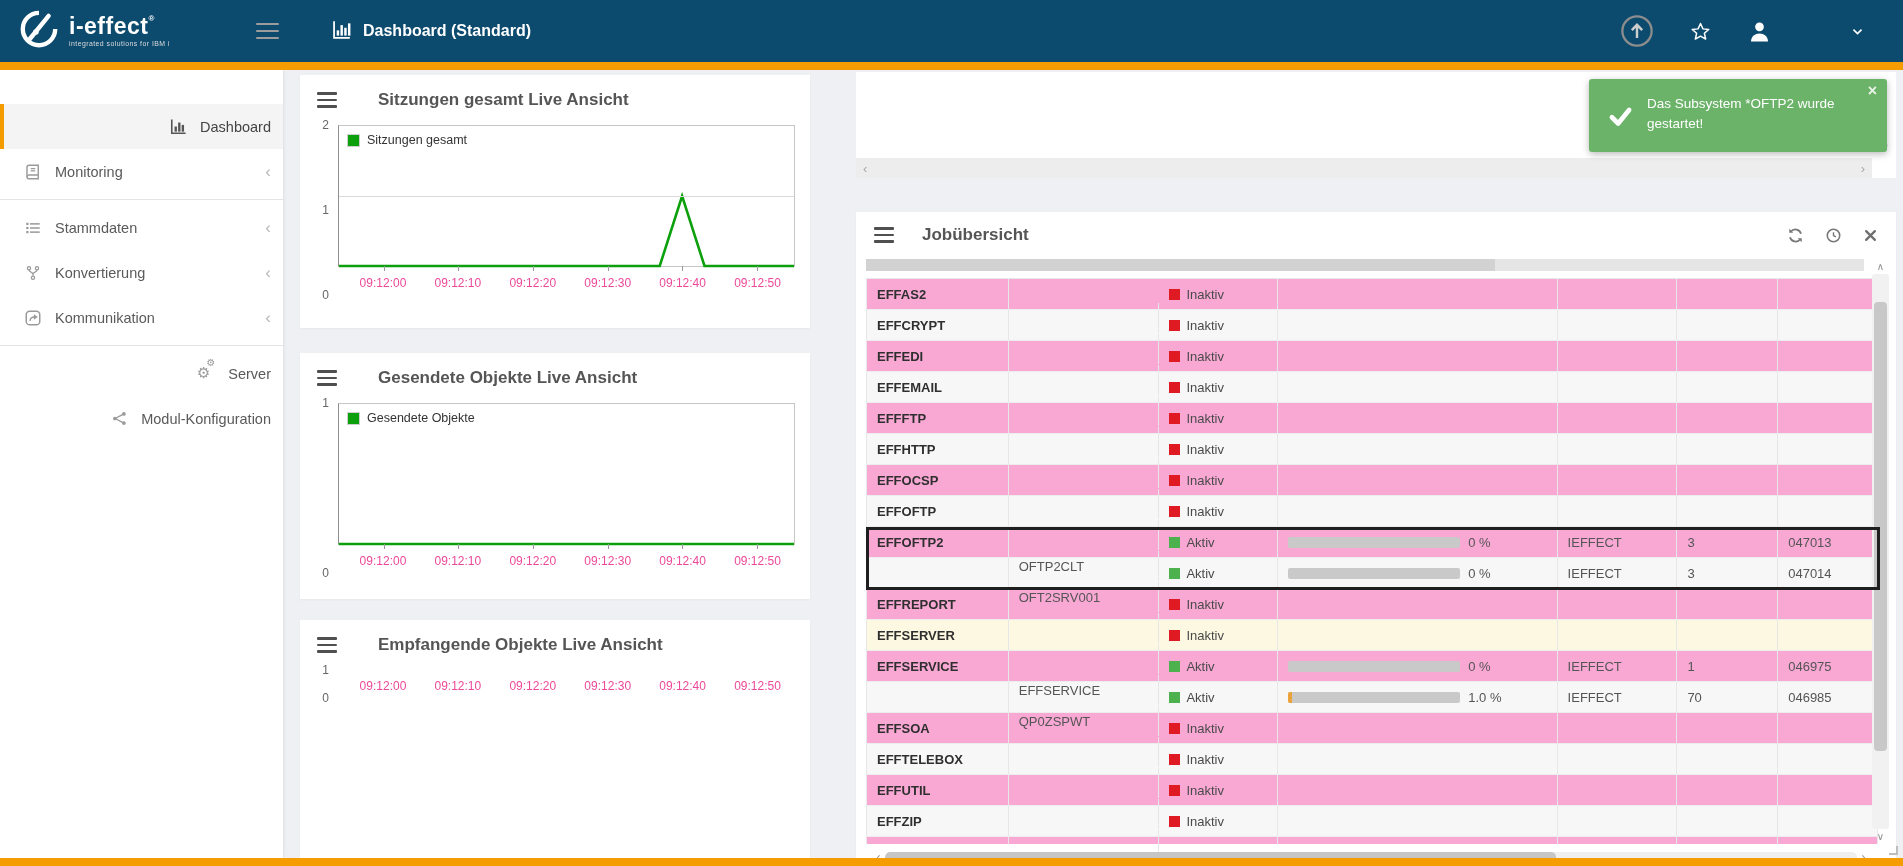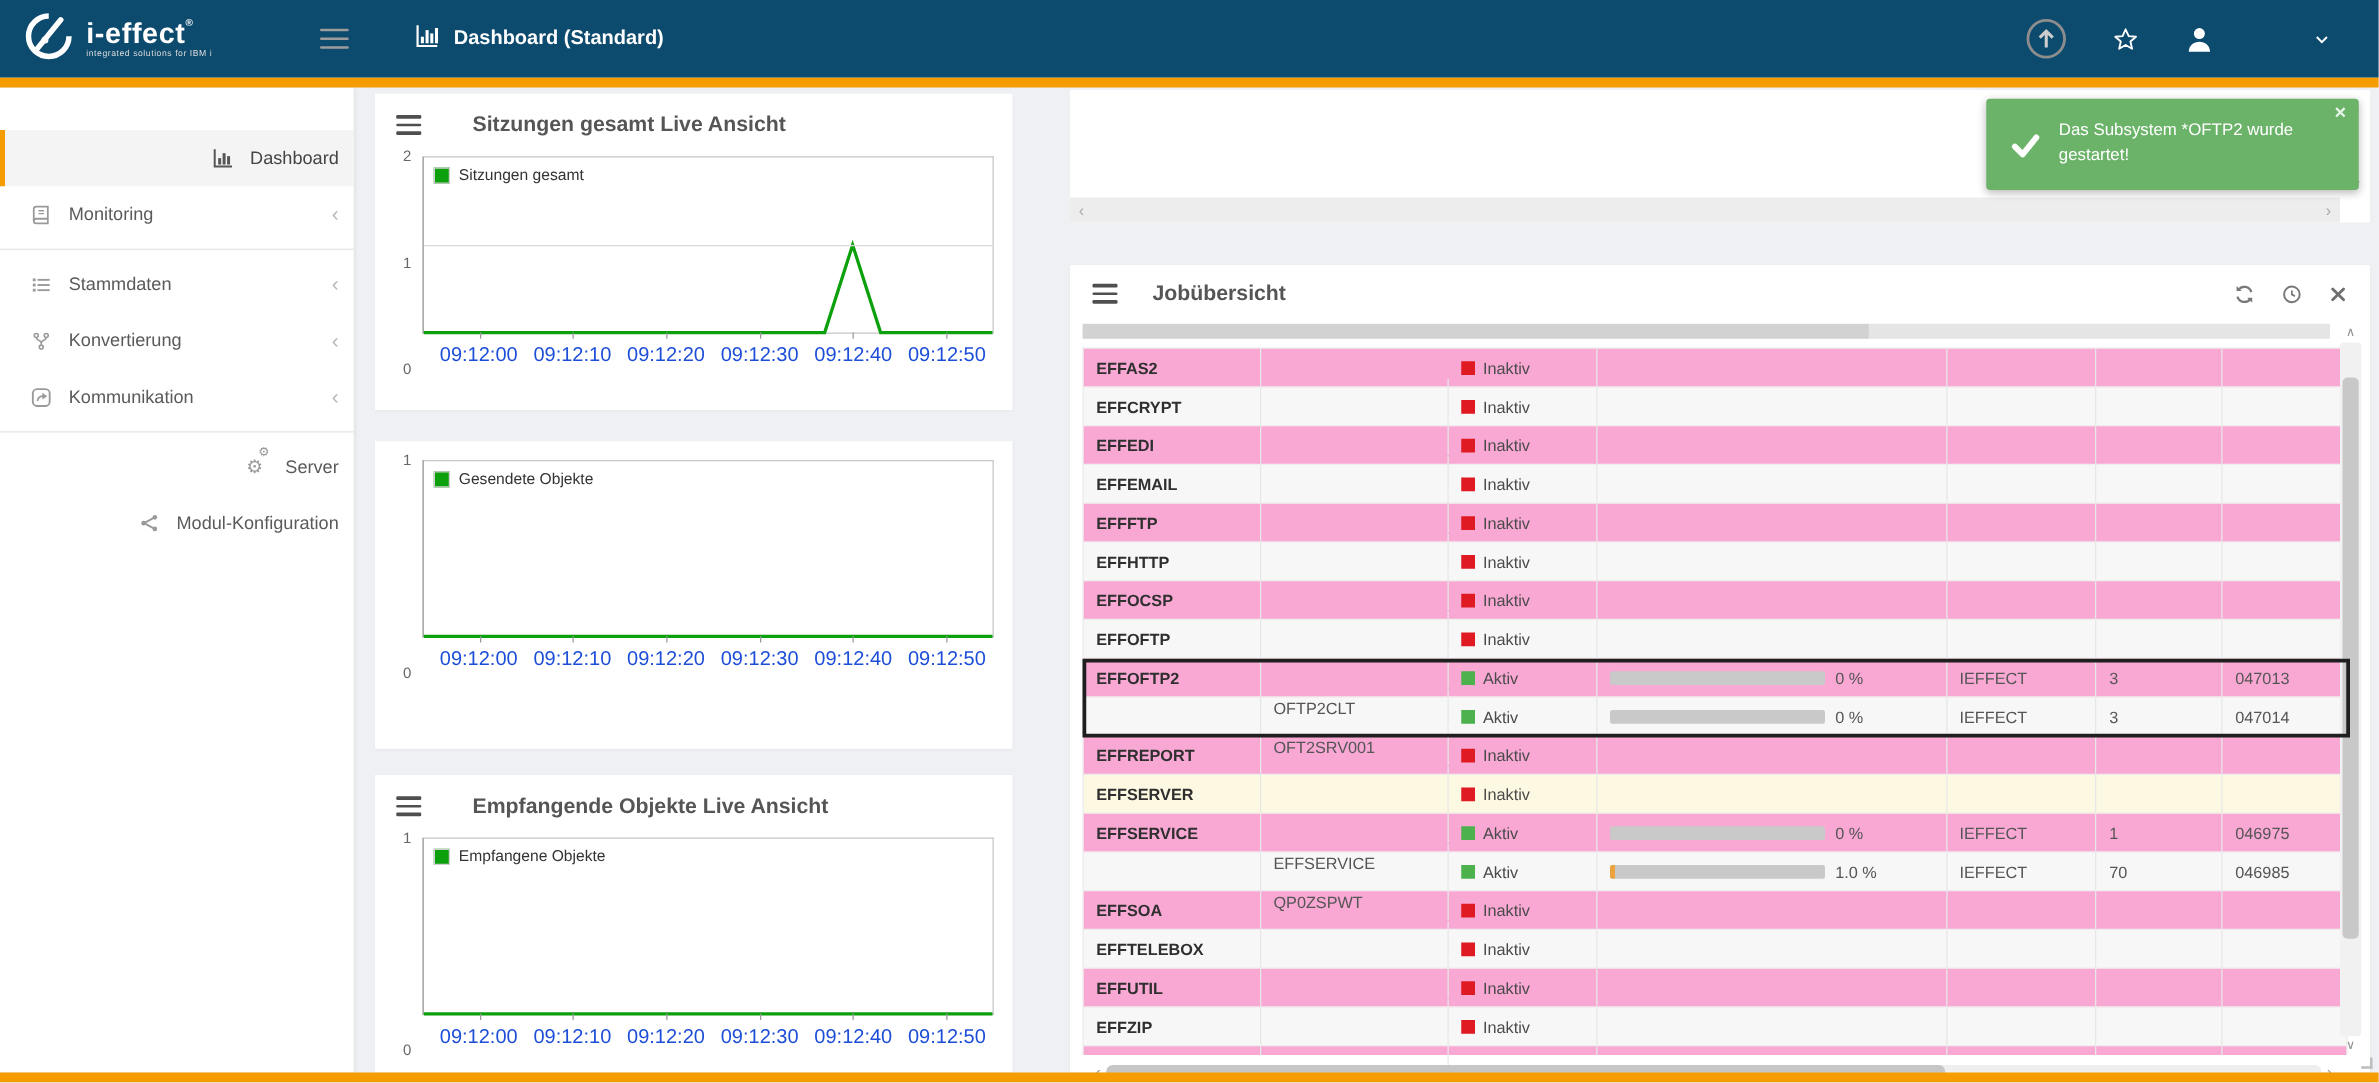--- a/index.html
+++ b/index.html
@@ -60,21 +60,21 @@
   .ylabels { width:32px; position:relative; font-size:12px; color:#666; }
   .ytick { position:absolute; right:9px; transform:translateY(-50%); }
   .plot-col { flex:1; }
   .plot { position:relative; height:142px; border:1px solid #c6c6c6; border-left-color:#8f8f8f; background:#fff; }
   .gridline { position:absolute; left:0; right:0; height:1px; background:#dadada; }
   .xtick-mark { position:absolute; top:100%; width:1px; height:5px; background:#999; }
   .plot svg { position:absolute; left:0; top:0; width:100%; height:100%; overflow:visible; }
   .legend { position:absolute; top:7px; left:8px; display:flex; align-items:center; gap:7px;
     font-size:12.5px; color:#333; }
   .legend-swatch { width:13px; height:13px; border:1px solid #cfcfcf; background:#0ca00c; }
-  .xlabels { position:relative; height:28px; font-size:16px; color:#1d4ed8; }
+  .xlabels { position:relative; height:28px; font-size:12px; color:#ec4899; }
   .xtick-label { position:absolute; top:9px; transform:translateX(-50%); white-space:nowrap; }
   
   .top-panel { position:absolute; left:856px; top:72px; width:1040px; height:106px; background:#fff; z-index:5; }
   .tp-strip { position:absolute; left:0; right:24px; bottom:0; height:20px; background:#ededed;
     display:flex; align-items:center; justify-content:space-between; padding:0 7px;
     color:#a9a9a9; font-size:13px; }
   .tp-vstub { position:absolute; right:7px; bottom:24px; color:#b5b5b5; font-size:11px; }
   
   .job-panel { position:absolute; left:856px; top:212px; width:1040px; height:646px; z-index:6;text-align:center; }
   .job-head { height:46px; padding:0 18px; }
@@ -327,20 +327,28 @@
             <span class="xtick-label" style="left: 26.23%;">09:12:10</span>
             <span class="xtick-label" style="left: 42.62%;">09:12:20</span>
             <span class="xtick-label" style="left: 59.02%;">09:12:30</span>
             <span class="xtick-label" style="left: 75.41%;">09:12:40</span>
             <span class="xtick-label" style="left: 91.8%;">09:12:50</span>
           </div>
       </div>
     </div>
   </section>
     <section class="panel chart-panel chart-1">
+    <div class="panel-head">
+      <span class="burger panel-burger">
+          <i></i>
+          <i></i>
+          <i></i>
+        </span>
+      <h2 class="panel-title">Gesendete Objekte Live Ansicht</h2>
+    </div>
     <div class="chart-body">
       <div class="ylabels">
           <span class="ytick" style="top: 0%;">1</span>
           <span class="ytick" style="top: 100%;">0</span>
         </div>
       <div class="plot-col">
         <div class="plot">
           <svg viewBox="0 0 100 100" preserveAspectRatio="none">
             <polyline fill="none" stroke-width="2.6" vector-effect="non-scaling-stroke" stroke="#0ca00c" points="0,100.0 100,100.0"></polyline>
           </svg>
@@ -374,35 +382,20 @@
           <i></i>
         </span>
       <h2 class="panel-title">Empfangende Objekte Live Ansicht</h2>
     </div>
     <div class="chart-body">
       <div class="ylabels">
           <span class="ytick" style="top: 0%;">1</span>
           <span class="ytick" style="top: 100%;">0</span>
         </div>
       <div class="plot-col">
-        <div class="plot">
-          <svg viewBox="0 0 100 100" preserveAspectRatio="none">
-            <polyline fill="none" stroke-width="2.6" vector-effect="non-scaling-stroke" stroke="#0ca00c" points="0,100.0 100,100.0"></polyline>
-          </svg>
-          <div class="legend">
-            <span class="legend-swatch" style="background: rgb(12, 160, 12);"></span>
-            <span class="legend-label">Empfangene Objekte</span>
-          </div>
-        <div class="xtick-mark" style="left: 9.84%;"></div>
-            <div class="xtick-mark" style="left: 26.23%;"></div>
-            <div class="xtick-mark" style="left: 42.62%;"></div>
-            <div class="xtick-mark" style="left: 59.02%;"></div>
-            <div class="xtick-mark" style="left: 75.41%;"></div>
-            <div class="xtick-mark" style="left: 91.8%;"></div>
-          </div>
         <div class="xlabels">
             <span class="xtick-label" style="left: 9.84%;">09:12:00</span>
             <span class="xtick-label" style="left: 26.23%;">09:12:10</span>
             <span class="xtick-label" style="left: 42.62%;">09:12:20</span>
             <span class="xtick-label" style="left: 59.02%;">09:12:30</span>
             <span class="xtick-label" style="left: 75.41%;">09:12:40</span>
             <span class="xtick-label" style="left: 91.8%;">09:12:50</span>
           </div>
       </div>
     </div>

